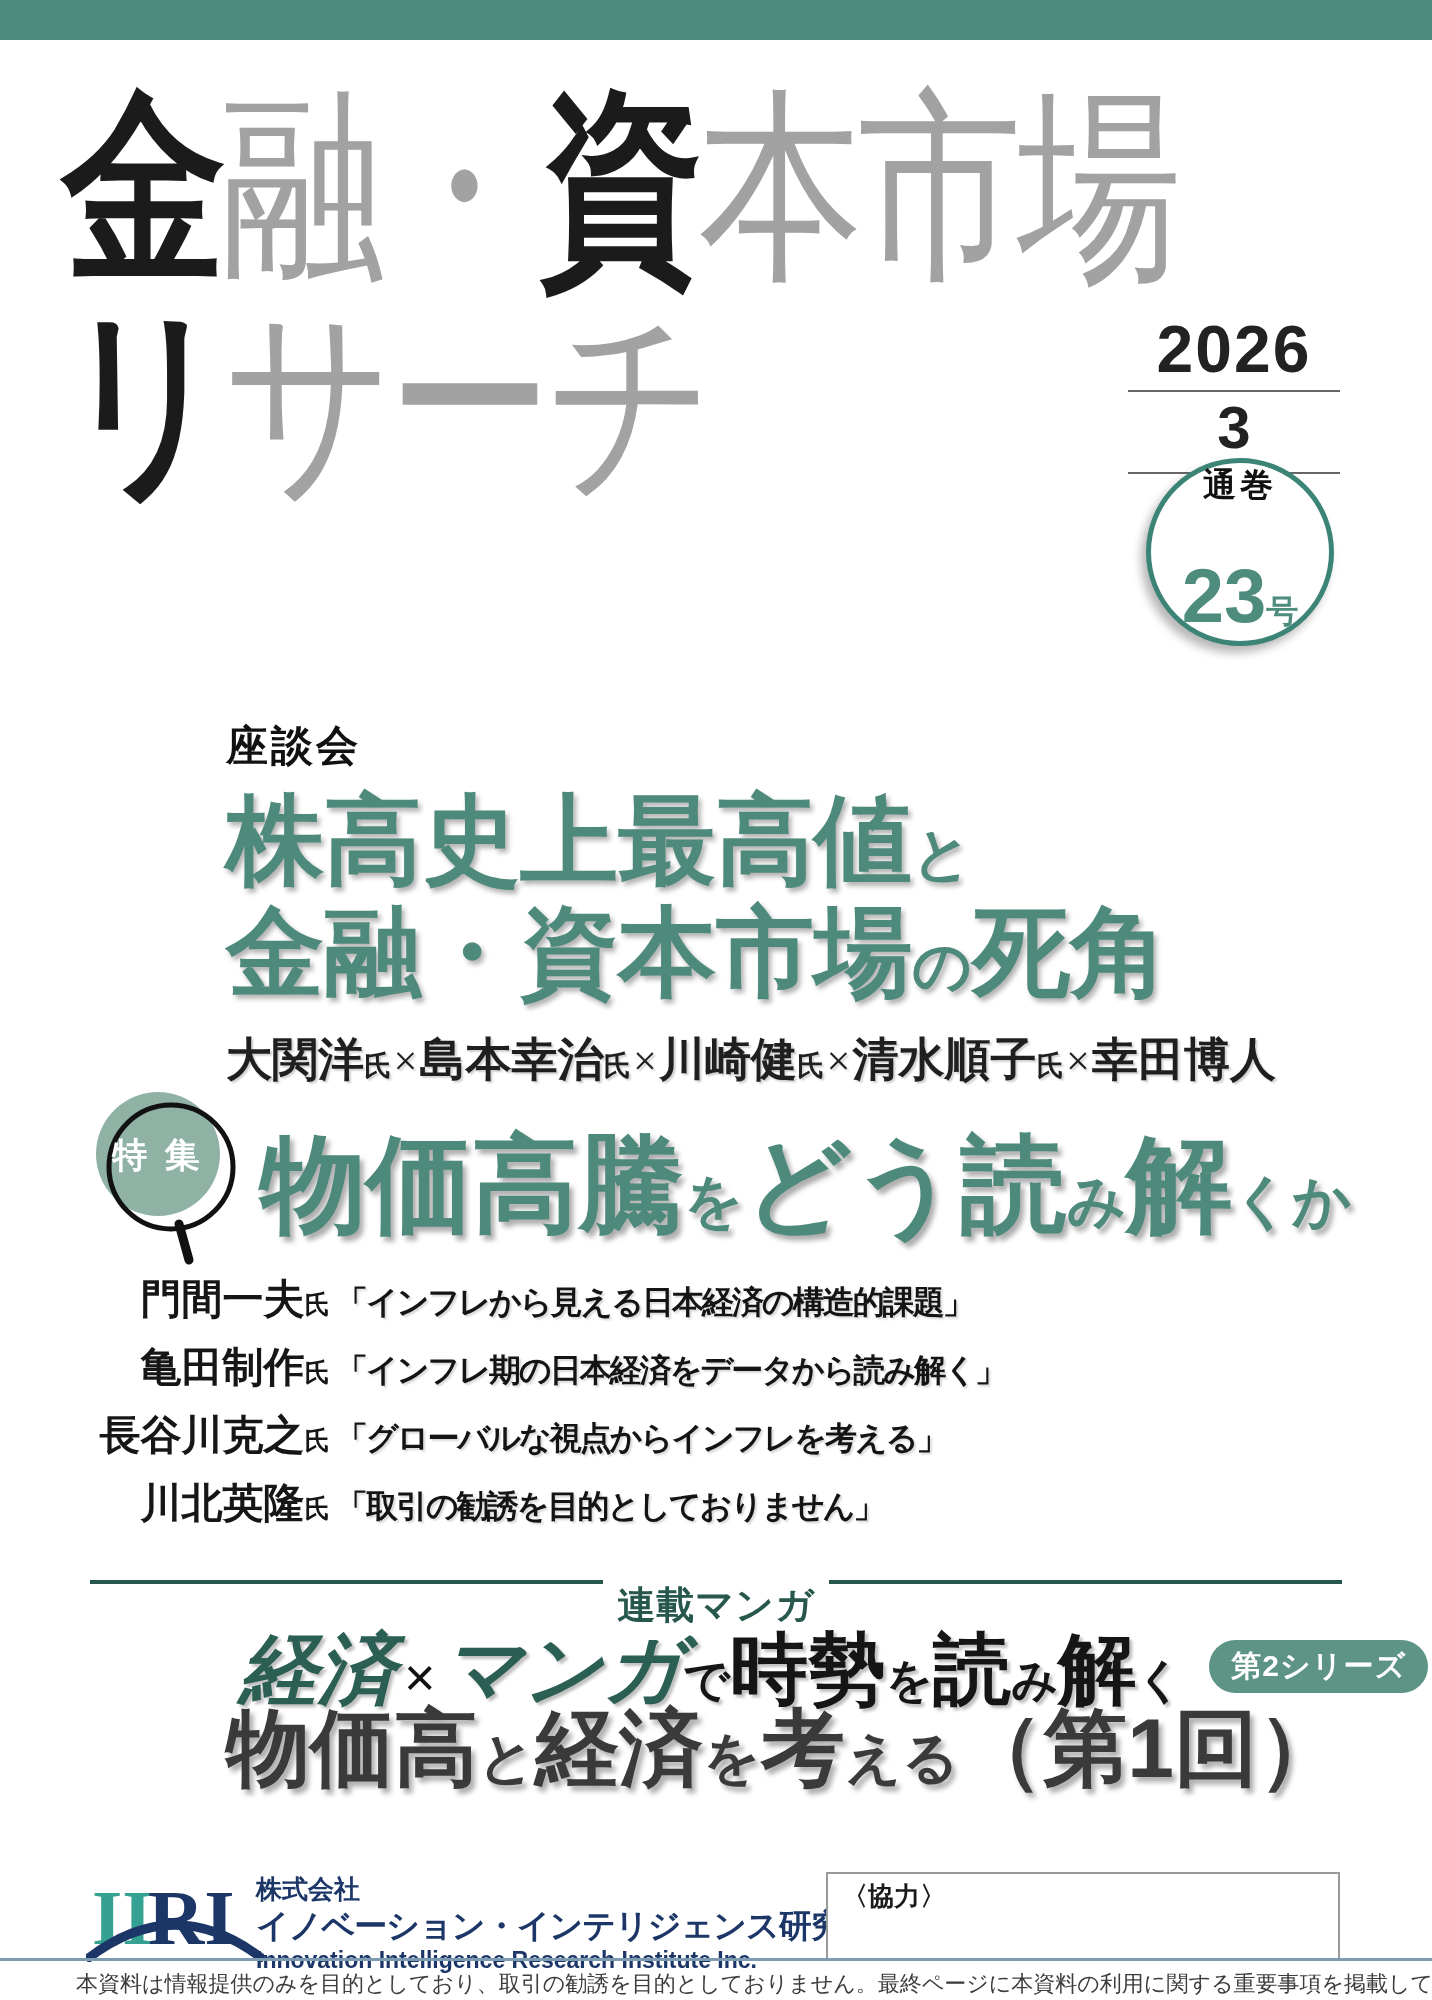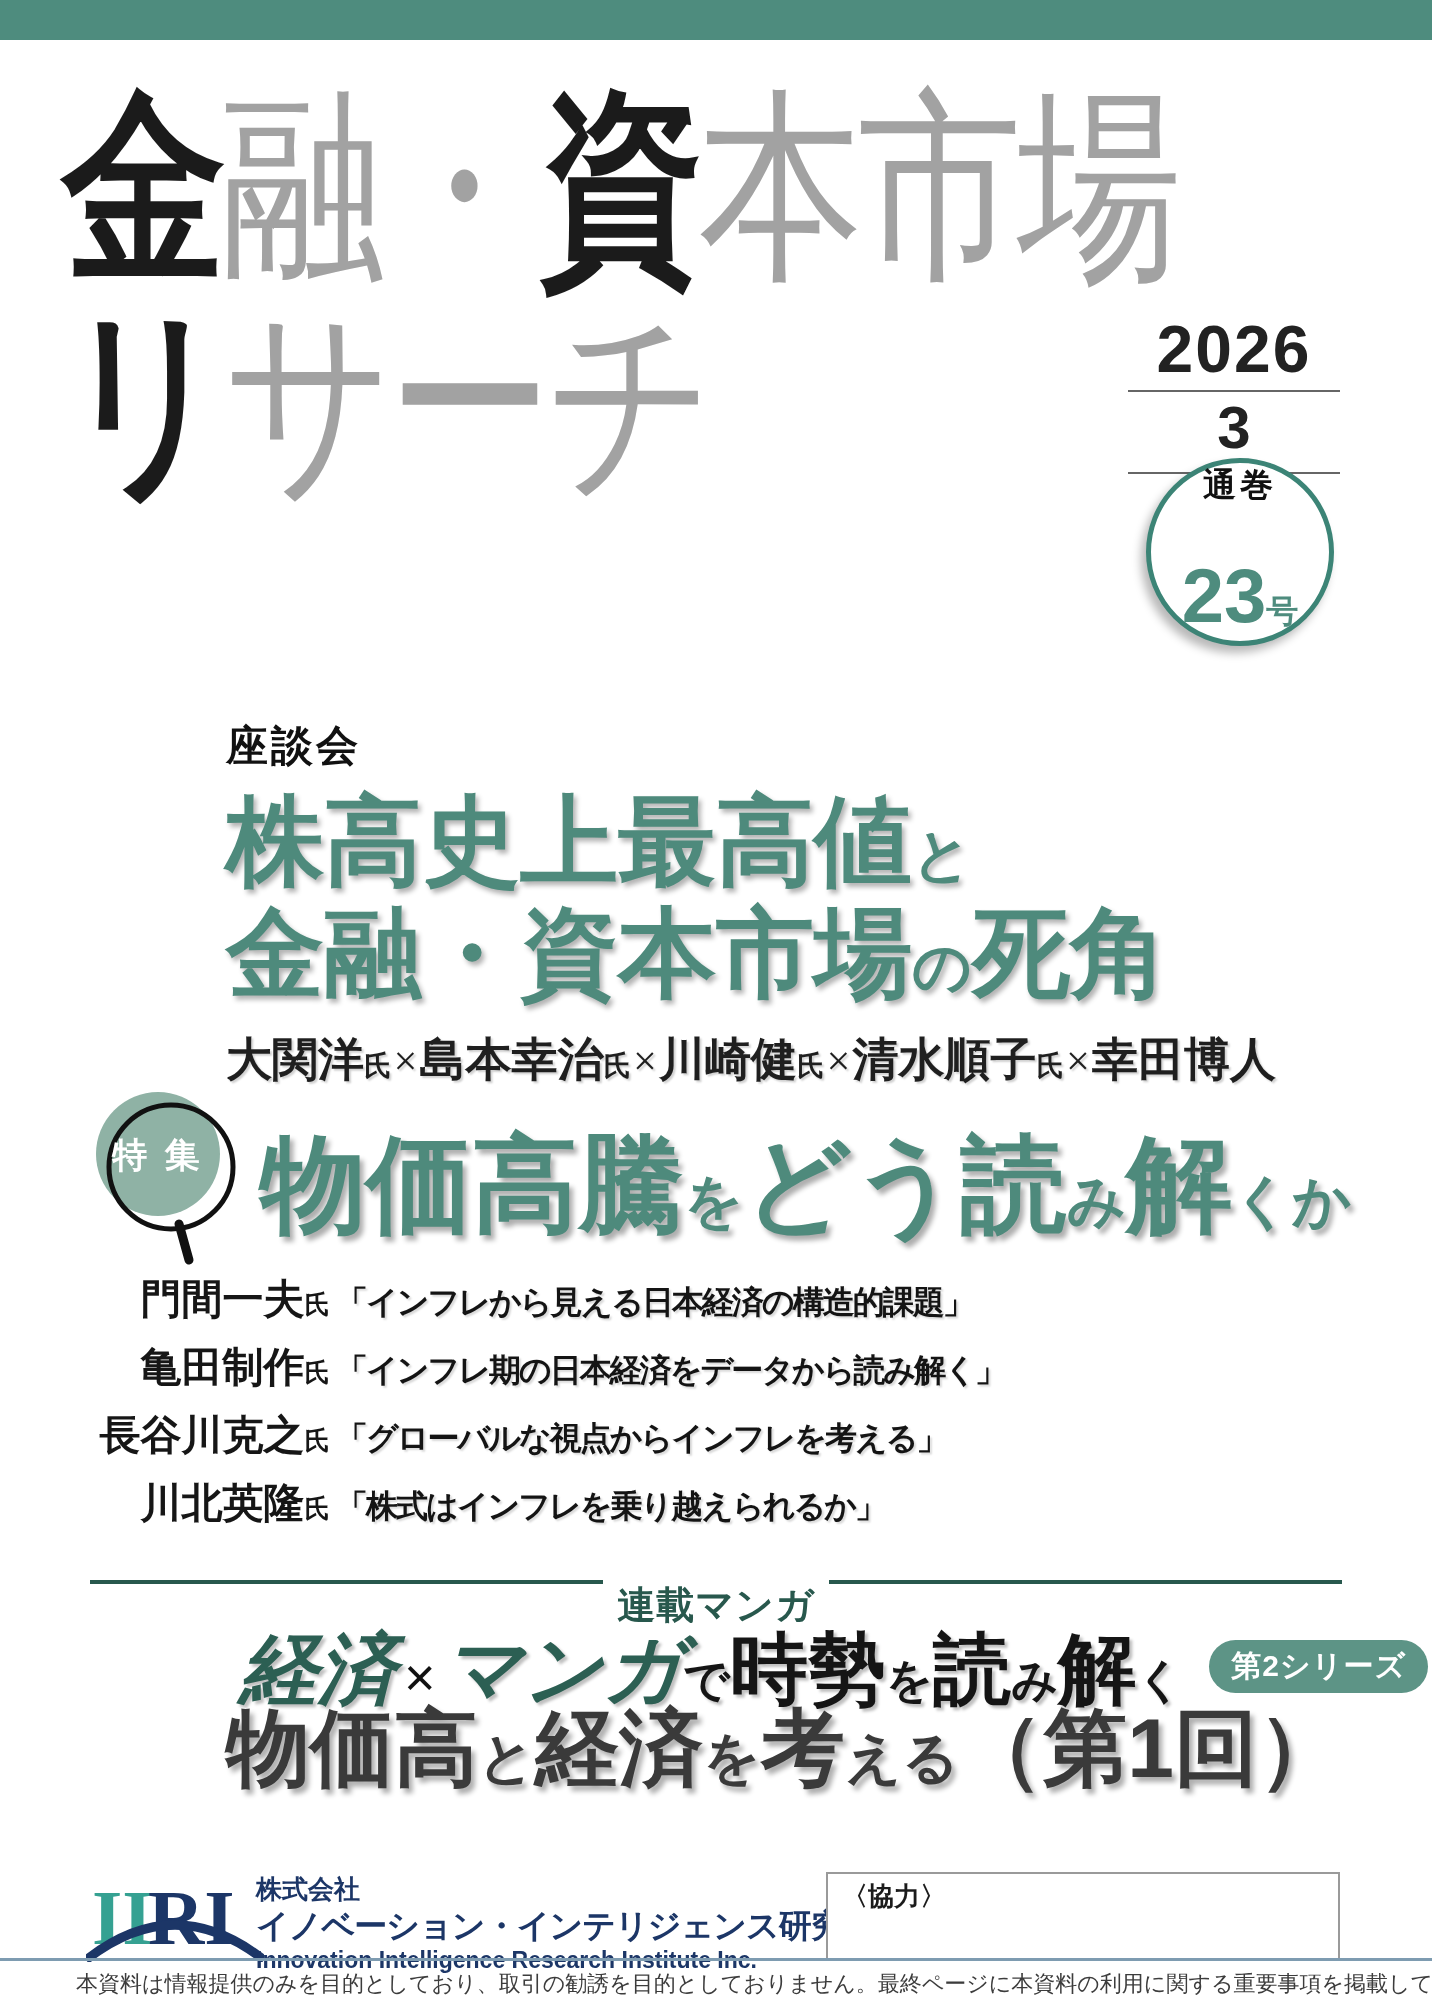--- a/index.html
+++ b/index.html
@@ -35,21 +35,21 @@
   .issue-number-row{line-height:1;white-space:nowrap;}
   .issue-number{font-size:76px;font-weight:700;color:var(--teal);}
   .issue-suffix{font-size:32px;font-weight:700;color:var(--teal);}
 
   .subtitle{position:absolute;left:64px;top:548px;white-space:nowrap;font-size:30px;color:#1b1b1b;letter-spacing:9.5px;font-weight:400;}
   .subtitle .init{font-weight:900;color:var(--teal);font-size:34px;}
 
   
   .roundtable{position:absolute;left:226px;top:718px;}
   .rt-label{font-size:42px;font-weight:900;color:#111;letter-spacing:3px;}
-  .rt-headline{margin-top:12px;font-family:Liberation Sans, sans-serif;font-weight:700;color:var(--green-head);font-size:98px;line-height:1.14;white-space:nowrap;text-shadow:3px 4px 5px rgba(0,0,0,0.30);}
+  .rt-headline{margin-top:12px;font-family:Liberation Serif, serif;font-weight:700;color:var(--green-head);font-size:98px;line-height:1.14;white-space:nowrap;text-shadow:3px 4px 5px rgba(0,0,0,0.30);}
   .rt-headline .sm{font-size:0.60em;}
   .rt-names{margin-top:20px;font-family:var(--serif);font-weight:700;color:#1f1f1f;font-size:46px;white-space:nowrap;text-shadow:2px 2px 2px rgba(0,0,0,0.18);}
   .rt-names .suffix{font-size:0.60em;}
   .rt-names .sep{font-weight:400;font-size:0.92em;padding:0 2px;}
 
   
   .feature-badge{position:absolute;left:94px;top:1088px;}
   .feature-title{position:absolute;left:260px;top:1130px;font-family:var(--serif);font-weight:700;color:var(--green-head);font-size:106px;line-height:1.05;white-space:nowrap;text-shadow:4px 5px 5px rgba(0,0,0,0.32);}
   .feature-title .sm{font-size:0.55em;}
   .feature-rows{position:absolute;left:90px;top:1268px;width:1260px;}
@@ -149,21 +149,21 @@
     <div class="f-row">
       <span class="f-name"><span>亀田制作</span><span class="suffix">氏</span></span>
       <span class="f-quote">「インフレ期の日本経済をデータから読み解く」</span>
     </div>
     <div class="f-row">
       <span class="f-name"><span>長谷川克之</span><span class="suffix">氏</span></span>
       <span class="f-quote">「グローバルな視点からインフレを考える」</span>
     </div>
     <div class="f-row">
       <span class="f-name"><span>川北英隆</span><span class="suffix">氏</span></span>
-      <span class="f-quote">「株式はインフレを乗り越えられるか」</span>
+      <span class="f-quote">「取引の勧誘を目的としておりません」</span>
     </div>
   </div>
 
   <div class="manga-divider">
     <div class="rule"></div>
     <div class="lbl">連載マンガ</div>
     <div class="rule"></div>
   </div>
 
   <div class="manga-line1">

